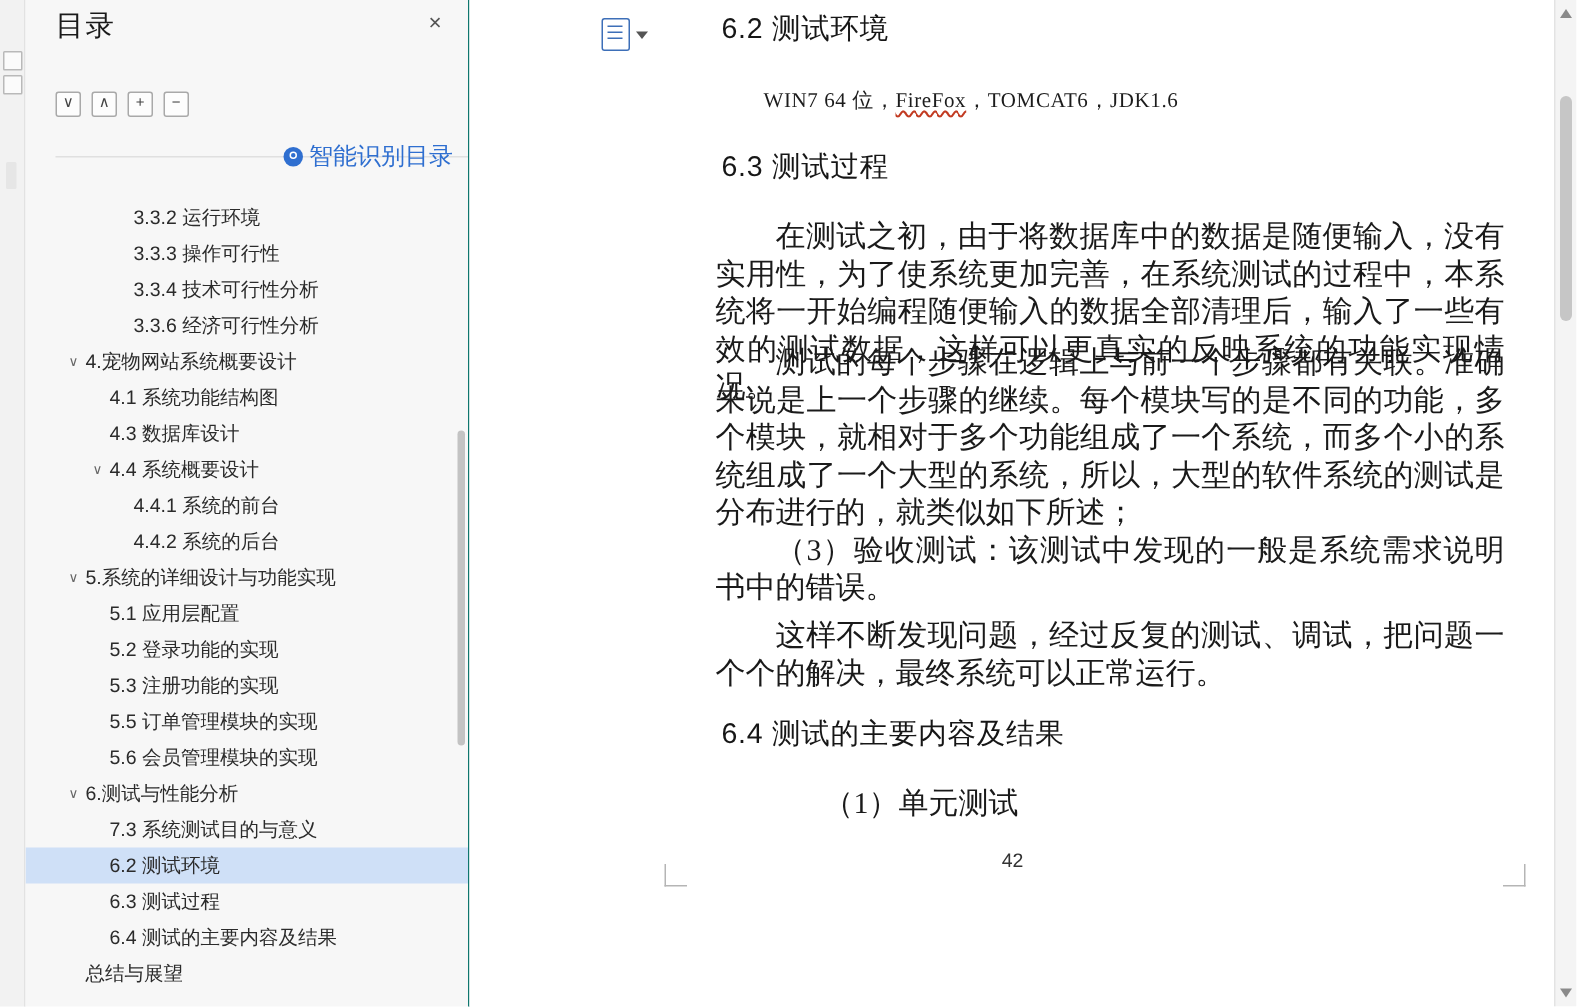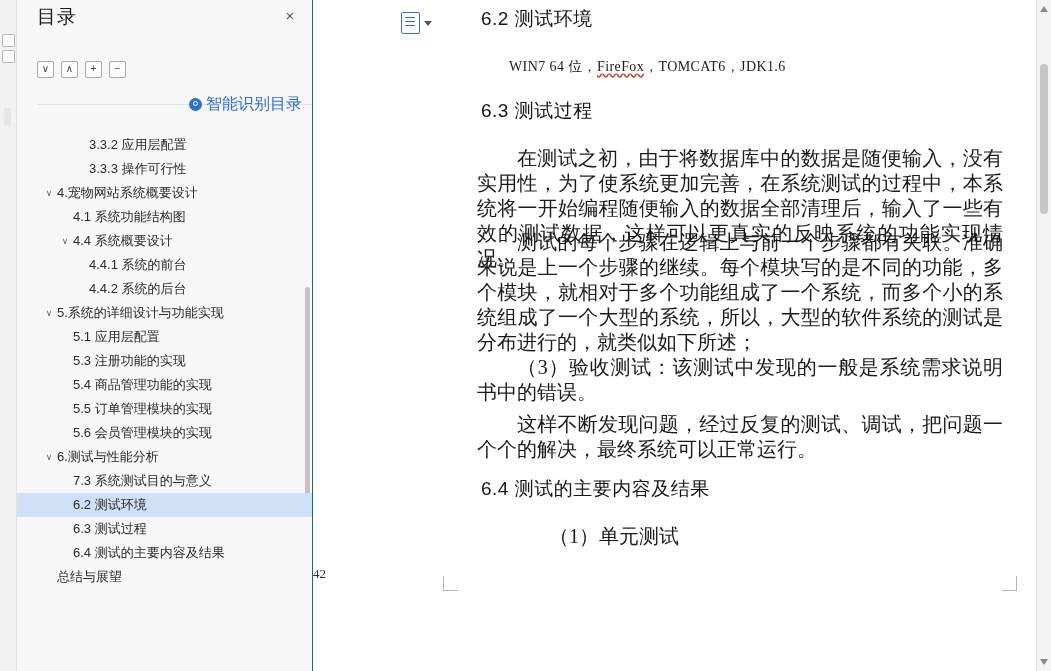--- a/index.html
+++ b/index.html
@@ -294,22 +294,22 @@
   .p3 { top: 412px; }
   .p4 { top: 524px; left: 52px; width: 400px; }
 
   .indent { text-indent: 2em; display: block; }
 
   .page-footer-num {
     position: absolute;
     left: 0;
     right: 0;
     top: 566px;
-    text-align: left;
-    font-family: Liberation Serif, serif;
+    text-align: center;
+    font-family: Liberation Sans, sans-serif;
     font-size: 13px;
     color: #333;
   }
   .crop-mark {
     position: absolute;
     width: 14px;
     height: 14px;
     border-left: 1px solid #b5b5b5;
     border-bottom: 1px solid #b5b5b5;
   }
@@ -379,31 +379,34 @@
       <div class="smart-btn">
         <span class="smart-dot"></span>
         <span>智能识别目录</span>
       </div>
     </div>
 
     <div class="outline-sep"></div>
 
     <div class="tree" id="tree">
       <div class="v-scroll"></div>
-    <div class="tree-item lvl3"><span class="caret"></span><span>3.3.2 应用层配置</span></div>
+    <div class="tree-item lvl3"><span class="caret"></span><span>3.3.2 运行环境</span></div>
         <div class="tree-item lvl3"><span class="caret"></span><span>3.3.3 操作可行性</span></div>
+        <div class="tree-item lvl3"><span class="caret"></span><span>3.3.4 技术可行性分析</span></div>
+        <div class="tree-item lvl3"><span class="caret"></span><span>3.3.6 经济可行性分析</span></div>
         <div class="tree-item lvl1"><span class="caret">∨</span><span>4.宠物网站系统概要设计</span></div>
         <div class="tree-item lvl2"><span class="caret"></span><span>4.1 系统功能结构图</span></div>
+        <div class="tree-item lvl2"><span class="caret"></span><span>4.3 数据库设计</span></div>
         <div class="tree-item lvl2"><span class="caret">∨</span><span>4.4 系统概要设计</span></div>
         <div class="tree-item lvl3"><span class="caret"></span><span>4.4.1 系统的前台</span></div>
         <div class="tree-item lvl3"><span class="caret"></span><span>4.4.2 系统的后台</span></div>
         <div class="tree-item lvl1"><span class="caret">∨</span><span>5.系统的详细设计与功能实现</span></div>
         <div class="tree-item lvl2"><span class="caret"></span><span>5.1 应用层配置</span></div>
+        <div class="tree-item lvl2"><span class="caret"></span><span>5.2 登录功能的实现</span></div>
         <div class="tree-item lvl2"><span class="caret"></span><span>5.3 注册功能的实现</span></div>
-        <div class="tree-item lvl2"><span class="caret"></span><span>5.4 商品管理功能的实现</span></div>
         <div class="tree-item lvl2"><span class="caret"></span><span>5.5 订单管理模块的实现</span></div>
         <div class="tree-item lvl2"><span class="caret"></span><span>5.6 会员管理模块的实现</span></div>
         <div class="tree-item lvl1"><span class="caret">∨</span><span>6.测试与性能分析</span></div>
         <div class="tree-item lvl2"><span class="caret"></span><span>7.3 系统测试目的与意义</span></div>
         <div class="tree-item lvl2 selected"><span class="caret"></span><span>6.2 测试环境</span></div>
         <div class="tree-item lvl2"><span class="caret"></span><span>6.3 测试过程</span></div>
         <div class="tree-item lvl2"><span class="caret"></span><span>6.4 测试的主要内容及结果</span></div>
         <div class="tree-item lvl1"><span class="caret"></span><span>总结与展望</span></div>
       </div>
   </div>

